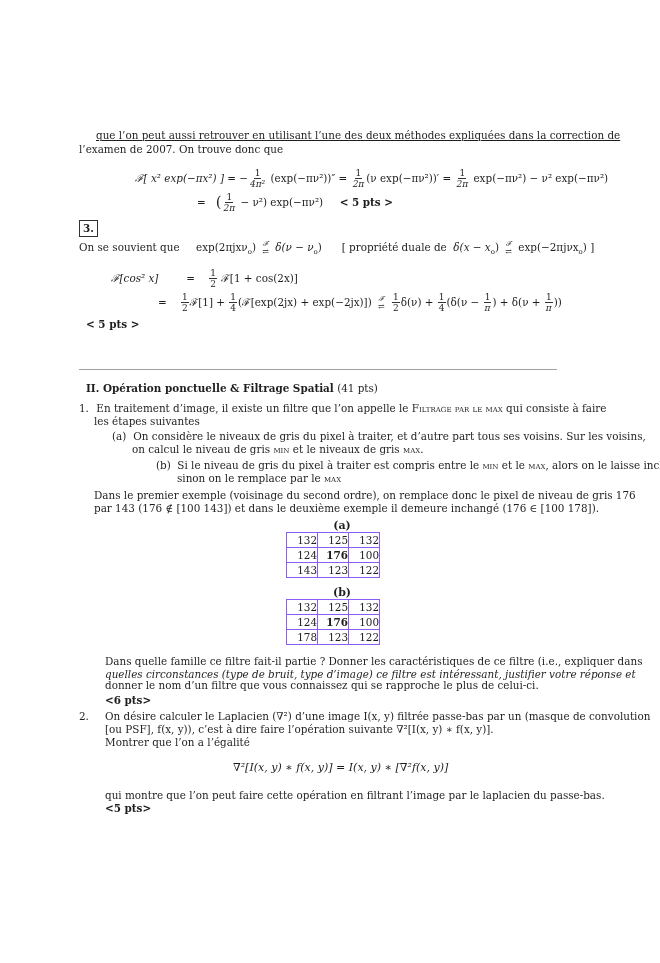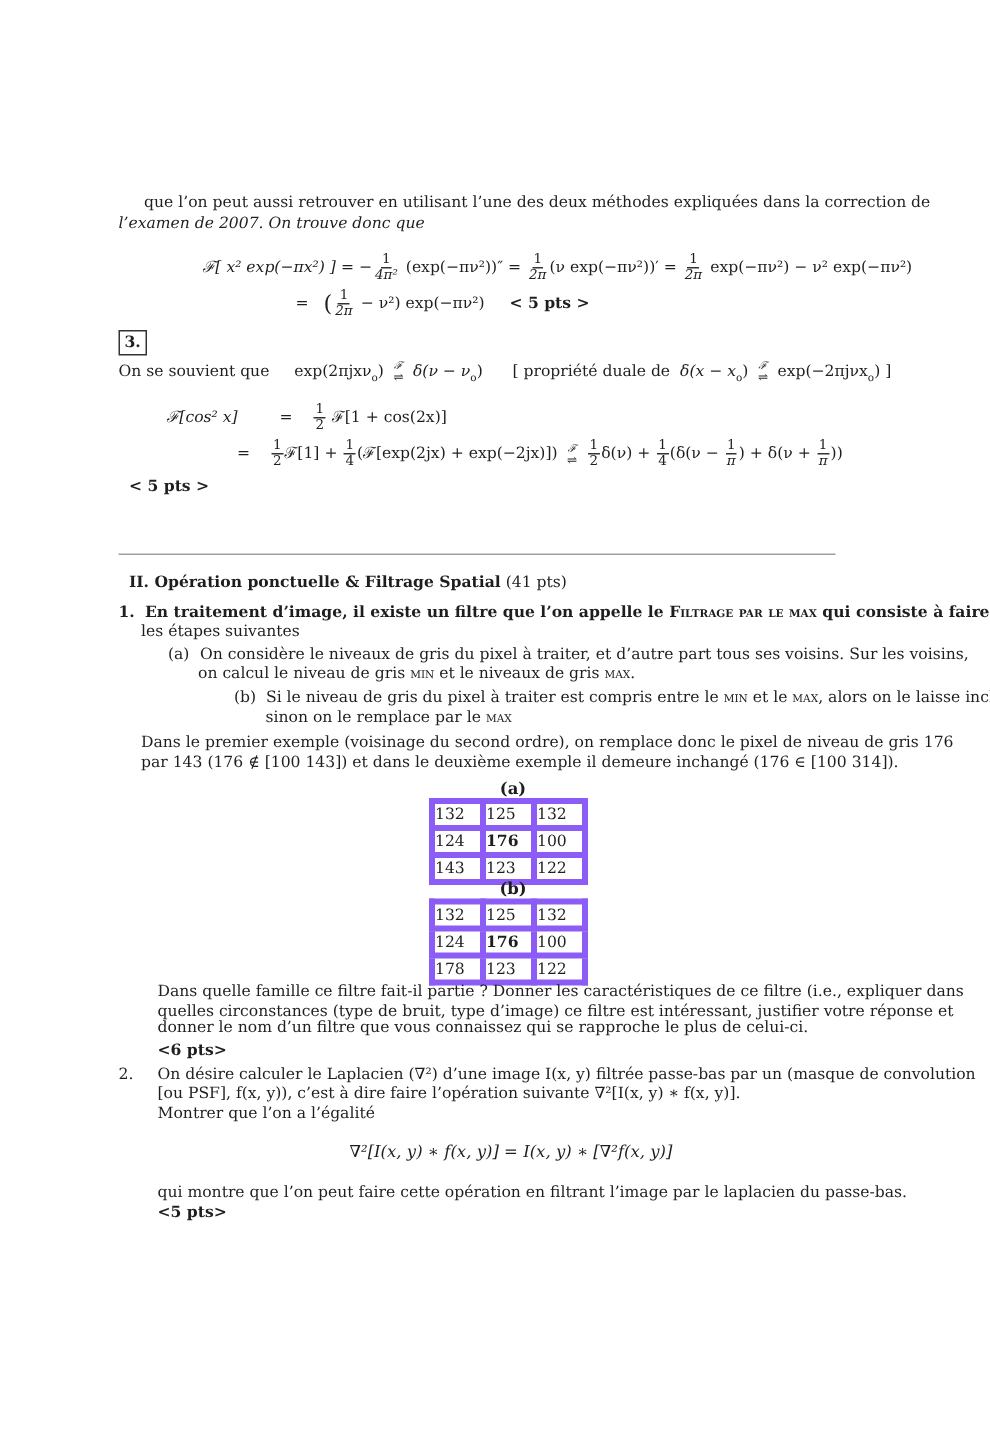--- a/index.html
+++ b/index.html
@@ -14,31 +14,31 @@
   .it { font-style: italic; }
   .b { font-weight: bold; }
   .sc { font-variant: small-caps; }
   .frac { display: inline-flex; flex-direction: column; align-items: center; vertical-align: middle; font-size: 9px; line-height: 10px; margin: 0 1px; }
   .frac .num { border-bottom: 0.8px solid #333; padding: 0 1px; }
   .frac .den { padding: 0 1px; }
   .big { font-size: 15px; vertical-align: middle; }
   .hr { position: absolute; left: 79px; top: 369px; width: 478px; height: 1px; background: #a0a0a0; }
   .boxed { border: 1px solid #333; padding: 0 3px; font-weight: bold; display: inline-block; line-height: 15px; }
   table.grid { border-collapse: collapse; font-size: 10.4px; }
-  table.grid td { border: 4px solid #8b5cf6; width: 30px; text-align: left; height: 14px; padding: 0; line-height: 14px; }
+  table.grid td { border: 1px solid #8b5cf6; width: 30px; text-align: right; height: 14px; padding: 0; line-height: 14px; }
   .cap { text-align: center; font-weight: bold; font-size: 11px; }
   sup, sub { font-size: 7px; }
   .arrow { display: inline-flex; flex-direction: column; align-items: center; vertical-align: middle; line-height: 8px; font-size: 8px; margin: 0 3px; }
   .arrow .f { font-style: italic; font-size: 7px; }
 </style>
 </head>
 <body>
 
-<div class="line" style="left:96px;top:129px;">que l’on peut aussi retrouver en utilisant l’une des deux méthodes expliquées dans la correction de</div>
-<div class="line" style="left:79px;top:143px;font-style:italic;">l’examen de 2007. On trouve donc que</div>
+<div class="line" style="left:96px;top:129px;text-decoration:underline;">que l’on peut aussi retrouver en utilisant l’une des deux méthodes expliquées dans la correction de</div>
+<div class="line" style="left:79px;top:143px;">l’examen de 2007. On trouve donc que</div>
 
 <div class="line" style="left:118px;top:168px;margin-left:17px;">
   <span class="it">ℱ[ x² exp(−πx²) ]</span>
   <span>= −</span><span class="frac">
       <span class="num">1</span>
       <span class="den it">4π²</span>
     </span>
   <span>(exp(−πν²))″ =</span>
   <span class="frac">
       <span class="num">1</span>
@@ -125,21 +125,21 @@
   <span class="b">&lt; 5 pts &gt;</span>
 </div>
 
 <div class="hr"></div>
 
 <div class="line" style="left:86px;top:382px;">
   <span class="b">II. Opération ponctuelle &amp; Filtrage Spatial</span>
   <span>(41 pts)</span>
 </div>
 
-<div class="line" style="left:79px;top:402px;font-weight:bold;">
+<div class="line" style="left:79px;top:402px;">
   <span style="display:inline-block;width:14px;">1.</span>
   <span>En traitement d’image, il existe un filtre que l’on appelle le</span>
   <span class="sc">Filtrage par le max</span>
   <span>qui consiste à faire</span>
 </div>
 <div class="line" style="left:94px;top:415px;">les étapes suivantes</div>
 
 <div class="line" style="left:112px;top:430px;">
   <span style="display:inline-block;width:18px;">(a)</span>
   <span>On considère le niveaux de gris du pixel à traiter, et d’autre part tous ses voisins. Sur les voisins,</span>
@@ -157,21 +157,21 @@
   <span class="sc">min</span>
   <span>et le</span>
   <span class="sc">max</span><span>, alors on le laisse inchangé</span>
 </div>
 <div class="line" style="left:132px;top:472px;margin-left:45px;">
   <span>sinon on le remplace par le</span>
   <span class="sc">max</span>
 </div>
 
 <div class="line" style="left:94px;top:489px;">Dans le premier exemple (voisinage du second ordre), on remplace donc le pixel de niveau de gris 176</div>
-<div class="line" style="left:94px;top:502px;">par 143 (176 ∉ [100 143]) et dans le deuxième exemple il demeure inchangé (176 ∈ [100 314]).</div>
+<div class="line" style="left:94px;top:502px;">par 143 (176 ∉ [100 143]) et dans le deuxième exemple il demeure inchangé (176 ∈ [100 178]).</div>
 
 <div class="abs" style="left:286px;top:519px;width:112px;">
   <div class="cap">(a)</div>
   <table class="grid">
     <tbody>
         <tr>
       <td>132</td>
       <td>125</td>
       <td>132</td>
     </tr>
@@ -206,21 +206,21 @@
     <tr>
       <td>178</td>
       <td>123</td>
       <td>122</td>
     </tr>
   </tbody>
     </table>
 </div>
 
 <div class="line" style="left:105px;top:655px;">Dans quelle famille ce filtre fait-il partie ? Donner les caractéristiques de ce filtre (i.e., expliquer dans</div>
-<div class="line" style="left:105px;top:668px;">quelles circonstances (type de bruit, type d’image) ce filtre est intéressant, justifier votre réponse et</div>
+<div class="line" style="left:105px;top:668px;font-style:italic;">quelles circonstances (type de bruit, type d’image) ce filtre est intéressant, justifier votre réponse et</div>
 <div class="line" style="left:105px;top:646px;margin-top:33px;">donner le nom d’un filtre que vous connaissez qui se rapproche le plus de celui-ci.</div>
 <div class="line b" style="left:105px;top:694px;">&lt;6 pts&gt;</div>
 
 <div class="line" style="left:79px;top:710px;">
   <span style="display:inline-block;width:26px;text-align:left;">2.</span><span>On désire calculer le Laplacien (∇²) d’une image I(x, y) filtrée passe-bas par un (masque de convolution</span>
 </div>
 <div class="line" style="left:105px;top:723px;">[ou PSF], f(x, y)), c’est à dire faire l’opération suivante  ∇²[I(x, y) ∗ f(x, y)].</div>
 <div class="line" style="left:105px;top:736px;">Montrer que l’on a l’égalité</div>
 <div class="line it" style="left:233px;top:761px;font-size:11px;">∇²[I(x, y) ∗ f(x, y)] = I(x, y) ∗ [∇²f(x, y)]</div>
 <div class="line" style="left:105px;top:789px;">qui montre que l’on peut faire cette opération en filtrant l’image par le laplacien du passe-bas.</div>

